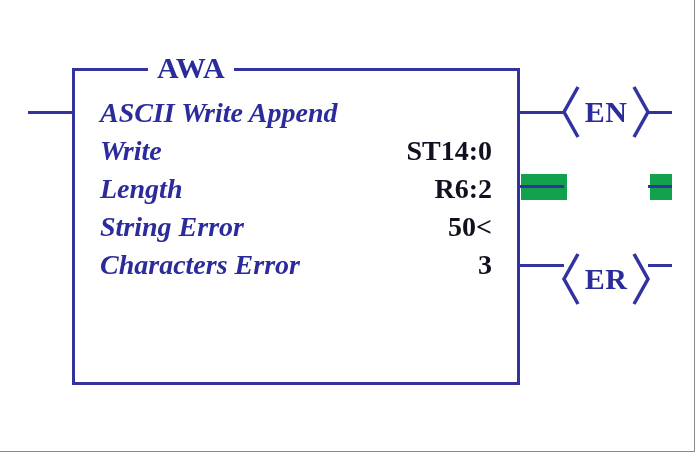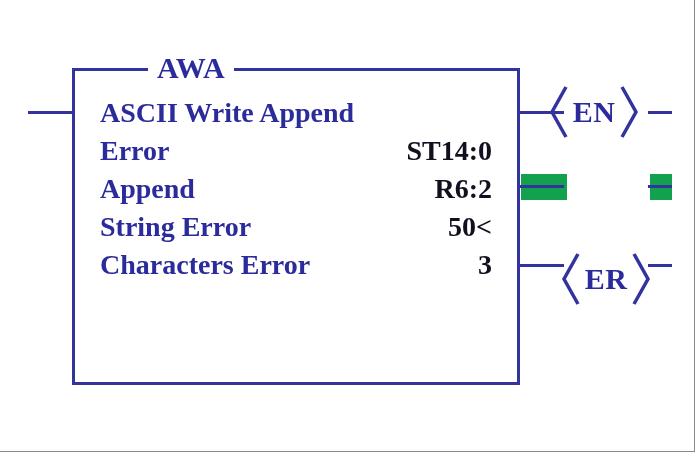--- a/index.html
+++ b/index.html
@@ -66,20 +66,21 @@
   }
   .row .label {
     position: absolute;
     left: 0;
     top: 0;
     color: #2b2b9c;
     font-size: 28px;
     font-weight: bold;
     line-height: 38px;
     white-space: nowrap;
+    font-style: italic;
   }
   .row.indent .label { left: 10px; }
   .row .value {
     position: absolute;
     right: 0;
     top: 0;
     color: #101020;
     font-size: 28px;
     font-weight: bold;
     line-height: 38px;
@@ -133,45 +134,45 @@
   <div class="box-title">AWA</div>
 
   <div class="rows">
 
     <div class="row header">
       <span class="label">ASCII Write Append</span>
     </div>
 
 
     <div class="row">
-      <span class="label">Error</span>
+      <span class="label">Write</span>
       <span class="value">ST14:0</span>
     </div>
 
     <div class="row">
-      <span class="label">Append</span>
+      <span class="label">Length</span>
       <span class="value">R6:2</span>
     </div>
 
     <div class="row">
       <span class="label">String Error</span>
       <span class="value">50&lt;</span>
     </div>
 
     <div class="row">
       <span class="label">Characters Error</span>
       <span class="value">3</span>
     </div>
 
 
   </div>
 
   <div class="wire-h" style="left:520px; top:111px; width:44px;"></div>
 
-  <div class="coil" style="left:548px; top:85px;">
+  <div class="coil" style="left:560px; top:85px;">
     <svg width="92" height="54" viewBox="0 0 92 54" aria-hidden="true">
       <polyline points="18,2 4,27 18,52" fill="none" stroke="#3333a0" stroke-width="3.5"></polyline>
       <polyline points="74,2 88,27 74,52" fill="none" stroke="#3333a0" stroke-width="3.5"></polyline>
     </svg>
     <span class="coil-label">EN</span>
   </div>
 
   <div class="wire-h" style="left:648px; top:111px; width:24px;"></div>
 
   <div class="hl-green" style="left:521px; top:174px; width:46px; height:26px;"></div>

